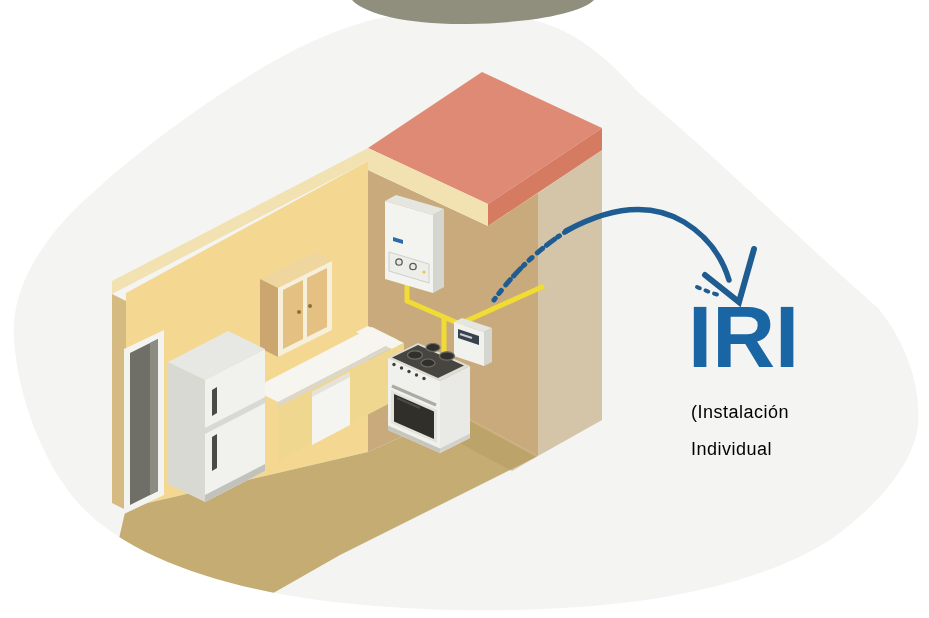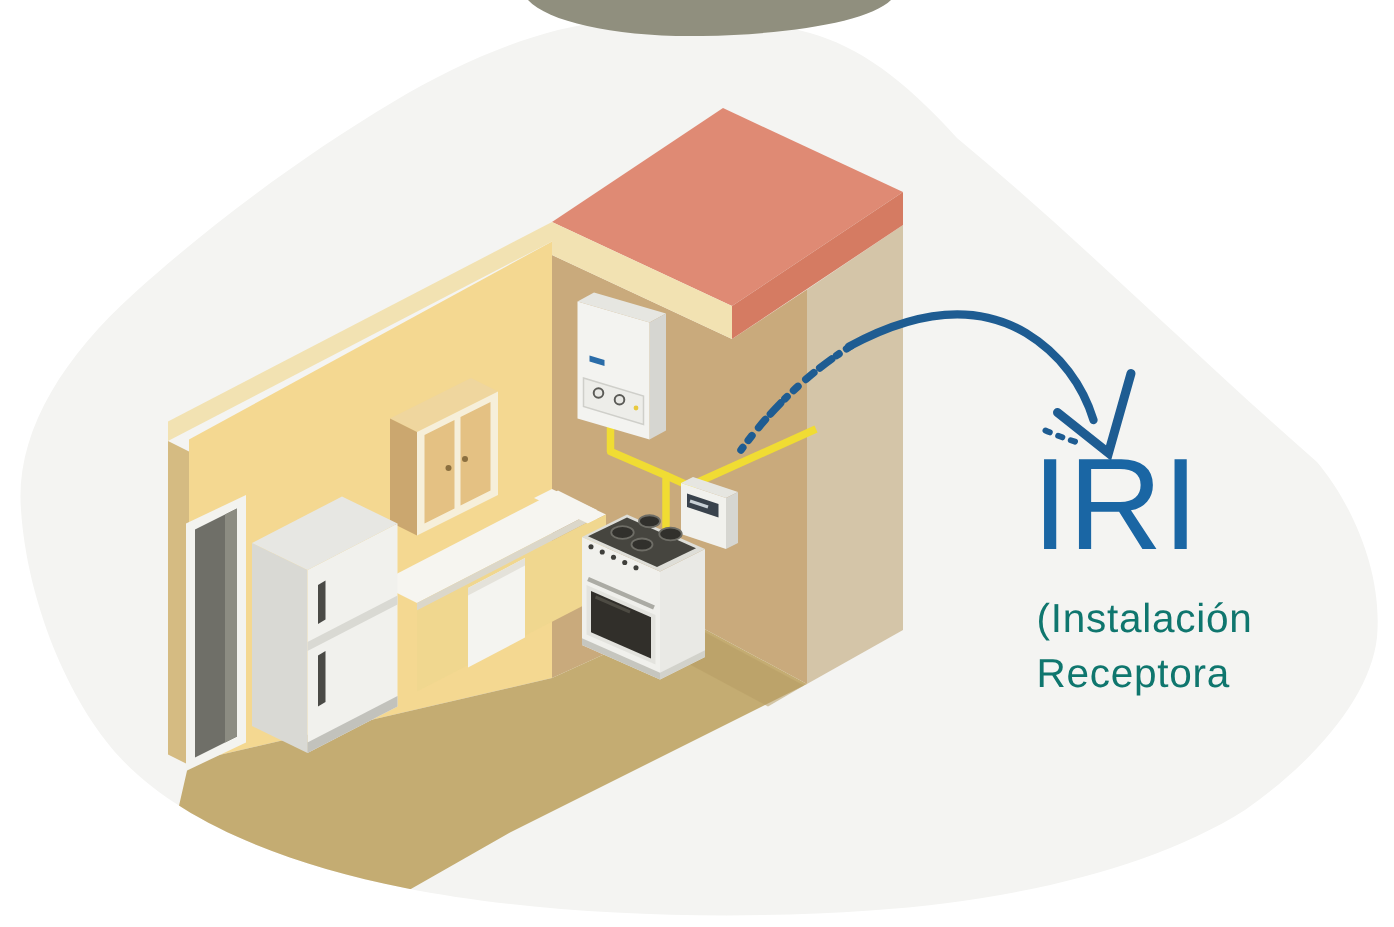--- a/index.html
+++ b/index.html
@@ -1,22 +1,22 @@
 <!DOCTYPE html>
 <html><head>
 <meta charset="utf-8">
 <style>
   html,body{margin:0;padding:0;background:#ffffff;}
   #stage{position:relative;width:929px;height:618px;overflow:hidden;background:#ffffff;
          font-family:"Liberation Sans", sans-serif;}
   #scene-svg{position:absolute;left:0;top:0;}
-  .iri-title{position:absolute;left:688px;top:293px;font-size:87px;font-weight:normal;
+  .iri-title{position:absolute;left:688px;top:293px;font-size:87px;font-weight:bold;
              color:#1A66A4;line-height:1;letter-spacing:0px;white-space:nowrap;}
-  .iri-subtitle{position:absolute;left:691px;top:394px;font-size:27px;font-weight:400;
-                color:#0f766e;line-height:37px;letter-spacing:0.5px;}
+  .iri-subtitle{position:absolute;left:691px;top:394px;font-size:18px;font-weight:400;
+                color:#000000;line-height:37px;letter-spacing:0.5px;}
   .iri-subtitle span{display:block;}
 </style>
 </head>
 <body>
 
 <div id="stage">
 
 <svg id="scene-svg" width="929" height="618" viewBox="0 0 929 618">
   <defs>
     <clipPath id="blobClip">
@@ -132,16 +132,16 @@
     <path stroke="#1E5C92" stroke-width="5" stroke-dasharray="2 6 4 7 7 5 10 4" d="M494,300 C516,270 542,246 570,229"></path>
     <path stroke="#1E5C92" stroke-width="5.5" d="M566,231 C612,206 652,203 684,222 C707,236 722,257 729,280"></path>
     <path stroke="#1E5C92" stroke-width="4" stroke-dasharray="3 6" d="M697,287 C706,291 715,294 722,296"></path>
     <path stroke="#1E5C92" stroke-width="6" d="M705,275 L739,302 L754,249"></path>
   </g>
 </svg>
 
 <div class="iri-title">IRI</div>
 <div class="iri-subtitle">
   <span>(Instalación</span>
-  <span>Receptora</span>
+  <span>Individual</span>
 </div>
 
 </div>
 
 </body></html>

